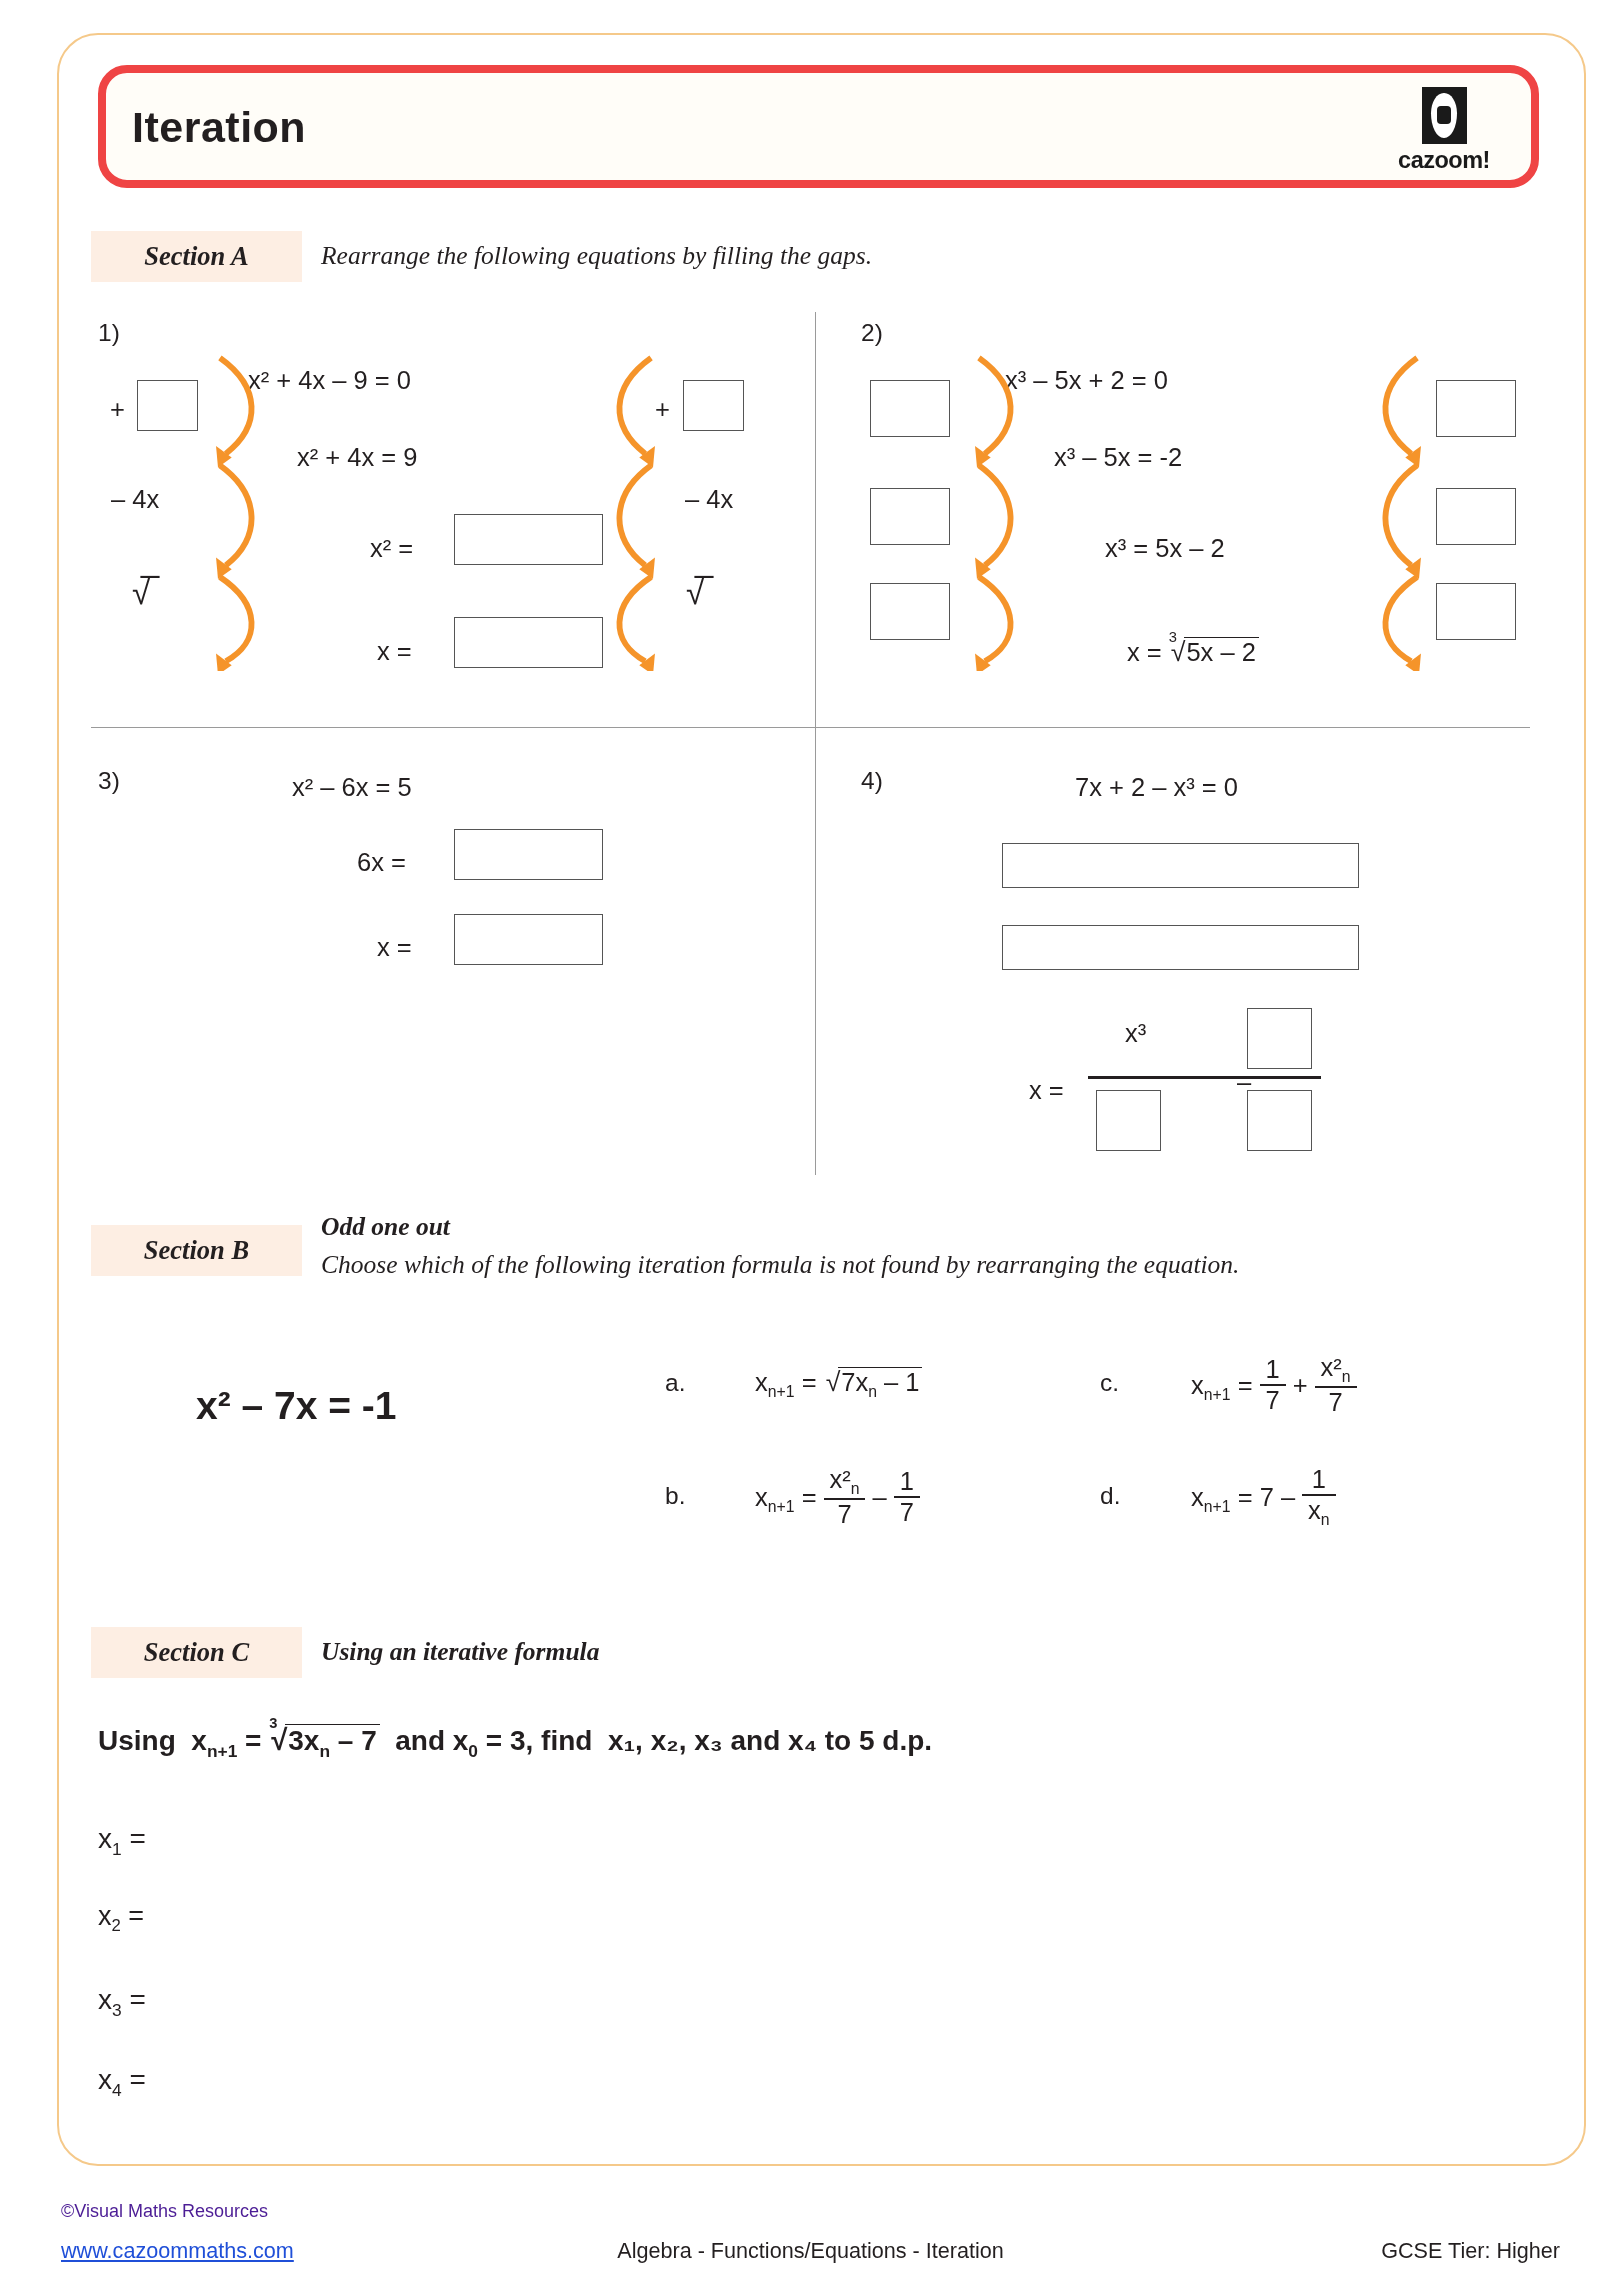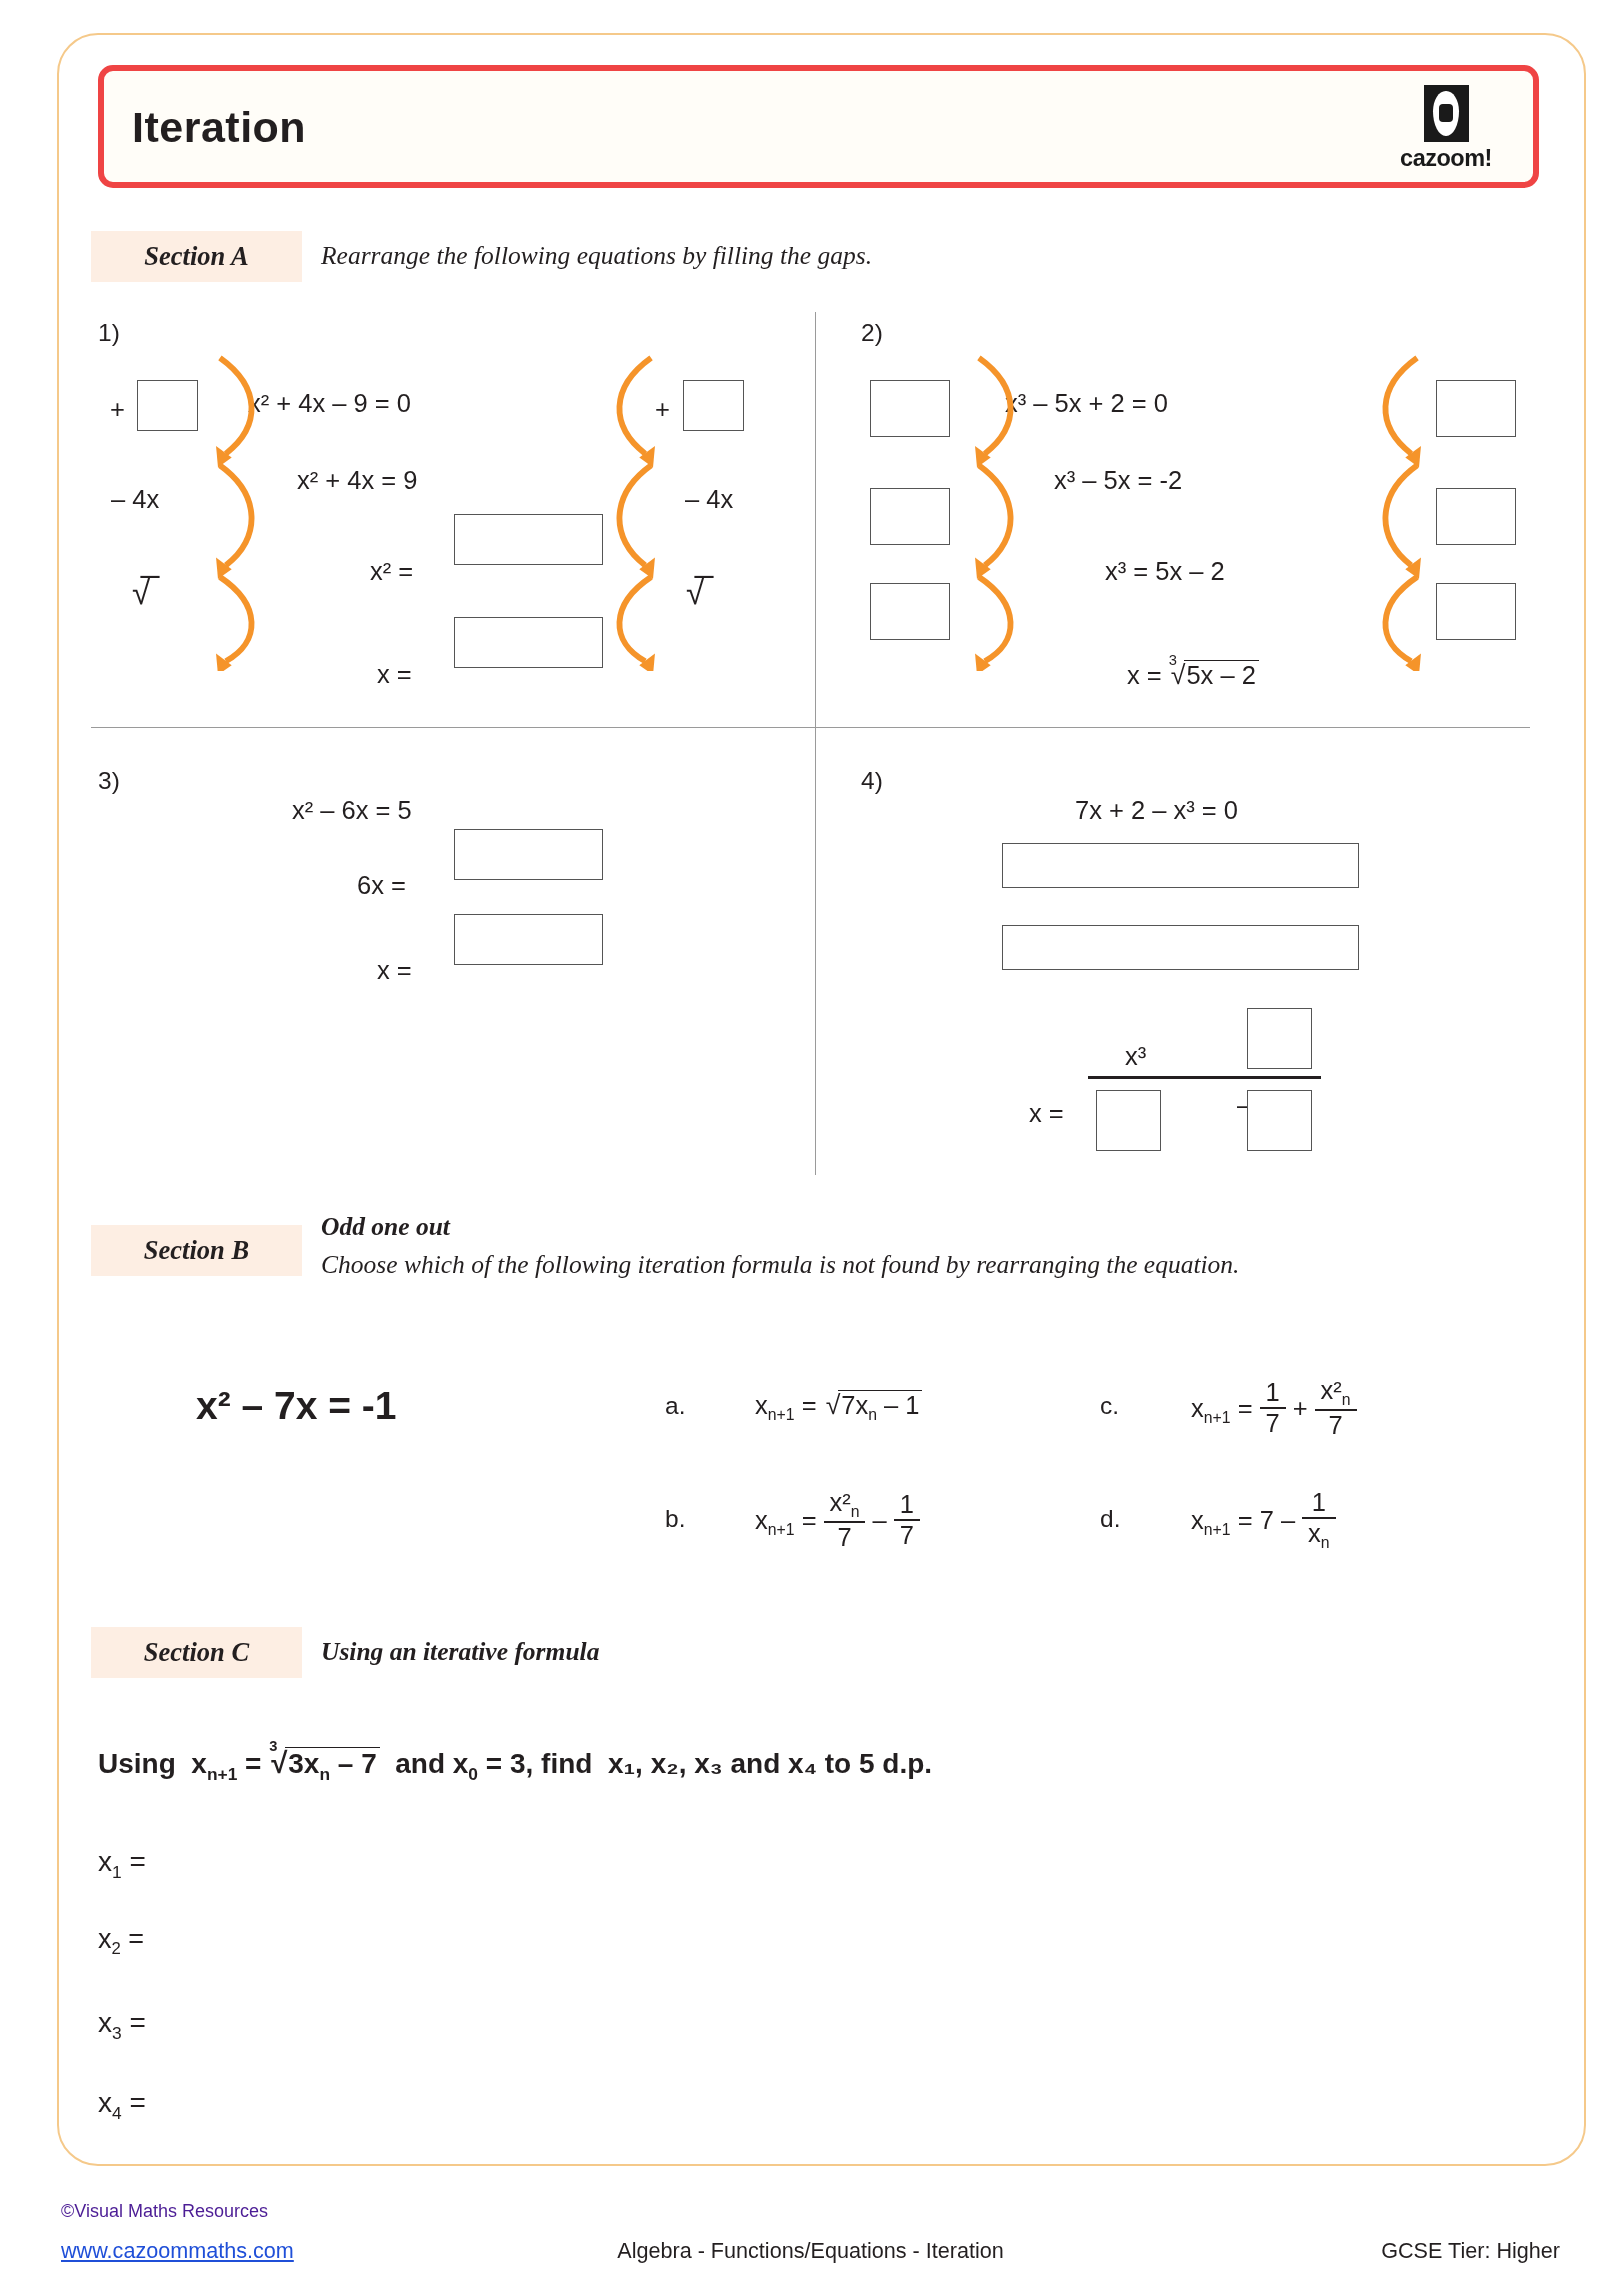--- a/index.html
+++ b/index.html
@@ -18,22 +18,22 @@
   .frame {
     position:absolute;
     left:57px; top:33px; width:1529px; height:2133px;
     border:2.9px solid #f5c98a;
     border-radius:41px;
     box-sizing:border-box;
   }
   .title-box {
     position:absolute;
     left:98px; top:65px; width:1441px; height:123px;
-    border:6px solid #ef4444;
-    border-radius:15px;
+    border:8px solid #ef4444;
+    border-radius:29px;
     background:#fffdf8;
     box-sizing:border-box;
   }
   .title-text {
     position:absolute; left:132px; top:103px;
     font-size:43px; font-weight:bold; color:#231f20;
     letter-spacing:0.5px;
   }
   .logo {
     position:absolute; right:33px; top:13.7px; width:108px; height:98px;
@@ -80,21 +80,21 @@
     position:absolute; background:#9a9a9a; width:1px;
   }
   .hline {
     position:absolute; background:#9a9a9a; height:1px;
   }
 
   .qnum {
     position:absolute; font-size:24.5px; color:#231f20;
   }
   .eq {
-    position:absolute; font-size:25.5px; color:#231f20; white-space:nowrap;margin-top:23px;
+    position:absolute; font-size:25.5px; color:#231f20; white-space:nowrap;
   }
   .eq sub { font-size:0.62em; vertical-align:sub; }
   .ans-box {
     position:absolute; border:1.5px solid #555; background:#fff; box-sizing:border-box;
   }
   .op-lbl {
     position:absolute; font-size:25.5px; color:#231f20; white-space:nowrap;
   }
   .sqrt-glyph {
     position:absolute; font-size:33px; color:#231f20;

